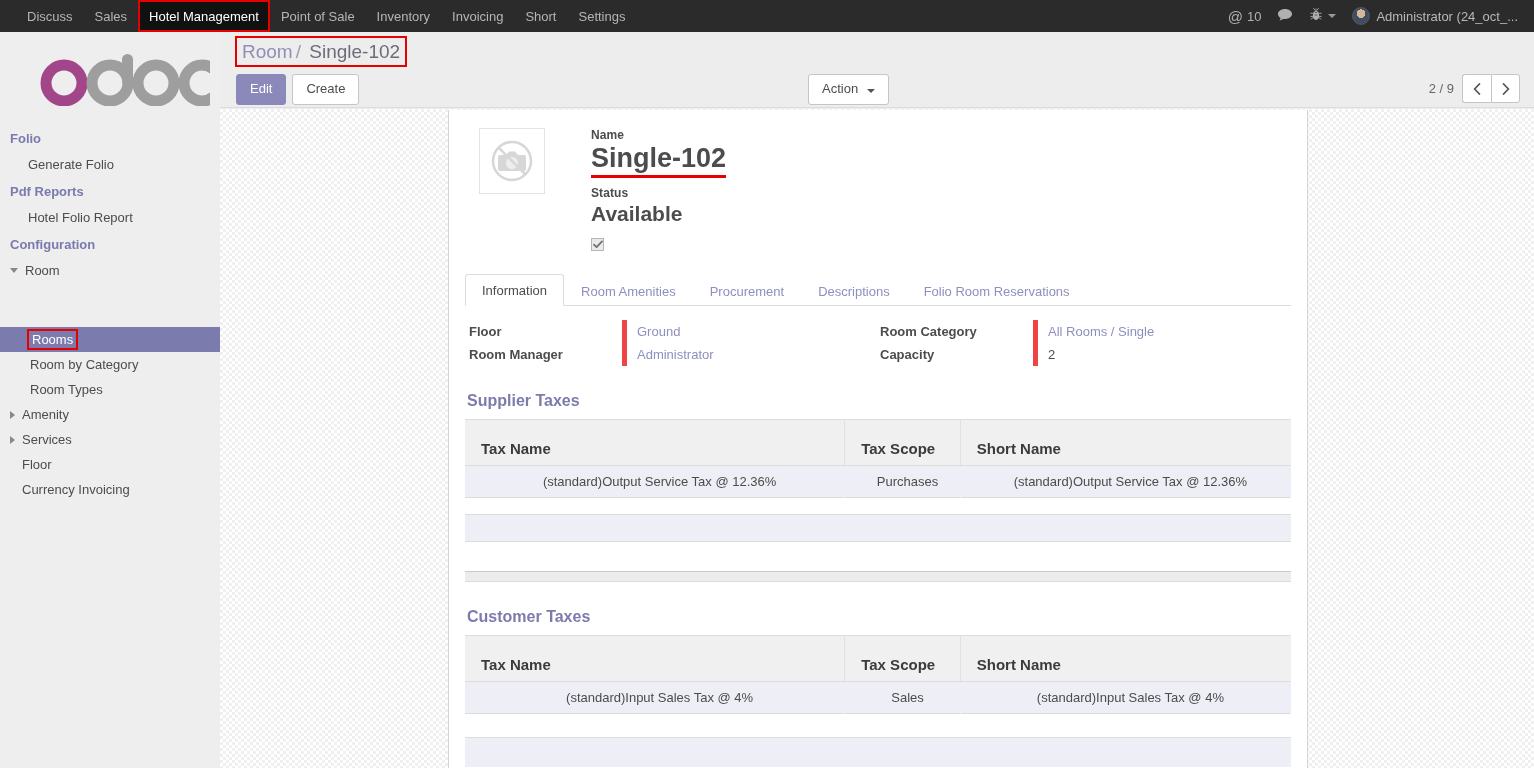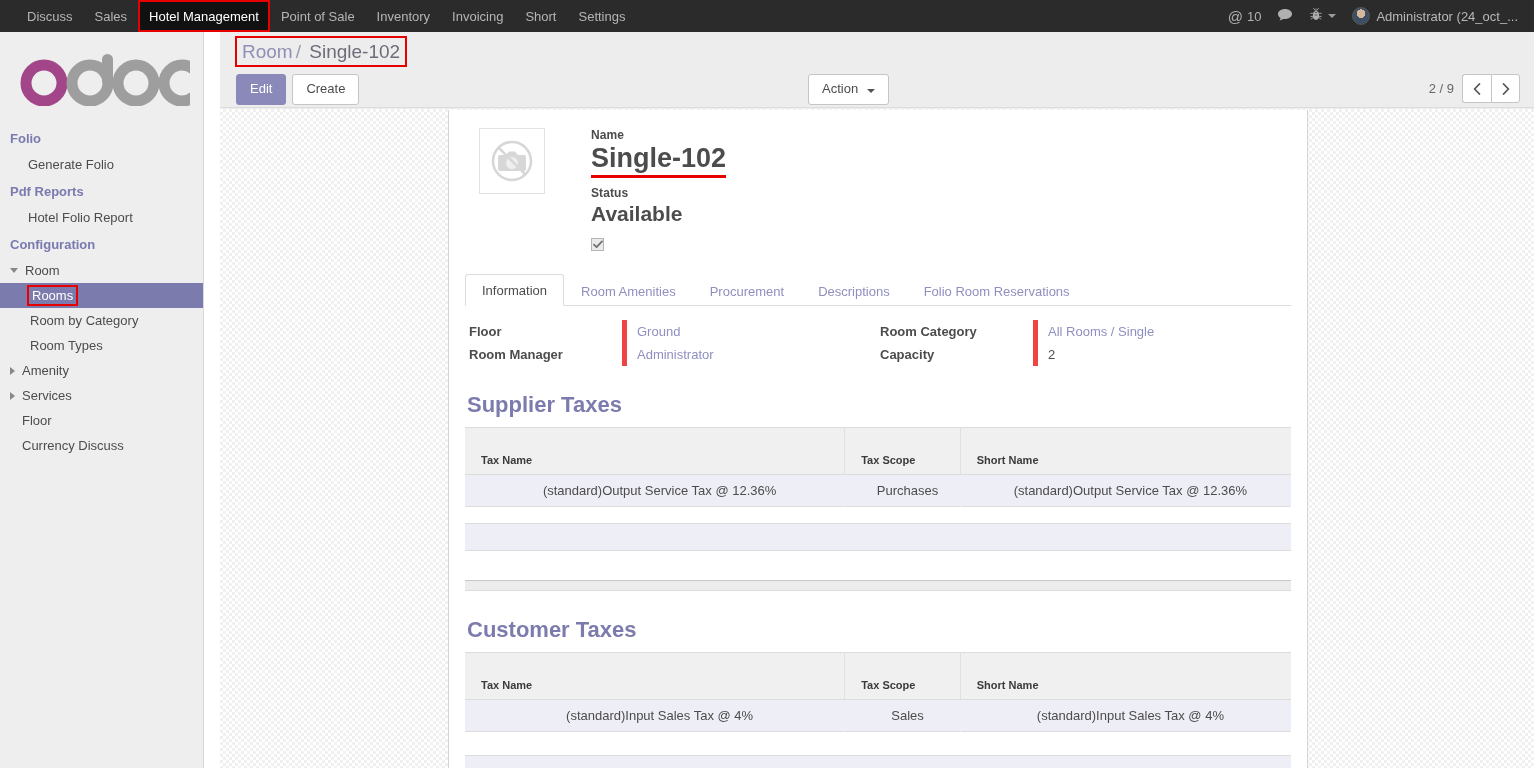--- a/index.html
+++ b/index.html
@@ -59,21 +59,21 @@
   .username { font-size: 13px; color: #b8b8b8; max-width: 180px; overflow: hidden; text-overflow: ellipsis; }
   .caret-dn {
     display: inline-block; width: 0; height: 0; margin-left: 5px;
     border-left: 4px solid transparent; border-right: 4px solid transparent;
     border-top: 4px solid #9a9a9a;
   }
 
   
   .sidebar {
     position: absolute; top: 32px; left: 0;
-    width: 204px; height: 736px;
+    width: 244px; height: 736px;
     background: #eeeeee;
     border-right: 1px solid #d8d8d8;
     overflow: hidden;
   }
   .logo-wrap {
     height: 92px; display: flex; align-items: center; justify-content: center;
     cursor: pointer;
   }
   .logo { display: block; }
 
@@ -97,21 +97,21 @@
     border-left: 5px solid #888;
   }
   .tri.down {
     border-left: 4px solid transparent; border-right: 4px solid transparent;
     border-top: 5px solid #888;
   }
   .sub-link {
     padding: 5px 0 5px 30px; color: #4c4c4c; font-size: 13px; cursor: pointer;
   }
   .sub-link.selected {
-    background: #7c7bad; color: #ffffff;
+    background: #7c7bad; color: #ffffff; margin-top: 44px;
   }
   .sub-link.selected .hlbox {
     outline: 2px solid #e60000; outline-offset: 1px;
     padding: 0 2px;
   }
   .inline-hl { display: inline-block; }
 
   
   .main {
     position: absolute; top: 32px; left: 220px;
@@ -246,33 +246,33 @@
   }
   .fvalue {
     flex: 1; font-size: 13px; padding: 4px 0 4px 10px;
     border-left: 5px solid #ef4444;
   }
   .fvalue a { color: #8f8fc0; text-decoration: none; cursor: pointer; }
   .fvalue .plain { color: #4c4c4c; }
 
   
   .sec-title {
-    font-size: 22px; font-weight: bold; color: #7c7bad;
+    font-size: 16px; font-weight: bold; color: #7c7bad;
     margin: 26px 0 9px 2px;
   }
   table.o2m {
     width: 100%; border-collapse: collapse;
     border-top: 1px solid #dcdcdc;
     border-bottom: 1px solid #dcdcdc;
     table-layout: fixed;
   }
   table.o2m th {
     background: #f0f0f0;
-    text-align: left; font-size: 11px; font-weight: bold; color: #3b3b3b;
-    padding: 26px 6px 8px 16px;
+    text-align: left; font-size: 15px; font-weight: bold; color: #3b3b3b;
+    padding: 20px 6px 8px 16px;
     border-right: 1px solid #e0e0e0;
     border-bottom: 1px solid #dcdcdc;
     white-space: nowrap;
   }
   table.o2m th:last-child { border-right: none; }
   table.o2m td {
     background: #eeeef6;
     font-size: 13px; color: #4c4c4c;
     padding: 8px 6px 8px 16px;
     border-right: 1px solid transparent;
@@ -383,21 +383,21 @@
     <span class="tri right"></span>
     <span>Services</span>
   </div>
 
   <div class="menu-toggle">
     <span class="tri" style="width:5px;margin-right:7px;"></span>
     <span>Floor</span>
   </div>
   <div class="menu-toggle">
     <span class="tri" style="width:5px;margin-right:7px;"></span>
-    <span>Currency Discuss</span>
+    <span>Currency Invoicing</span>
   </div>
 </div>
 
 <div class="main">
 
   <div class="control-panel">
 
     <div class="breadcrumb">
       <span class="hlbox2">
         <span class="bc-parent">Room</span><span class="bc-sep">/</span>&nbsp;<span class="bc-current">Single-102</span>

